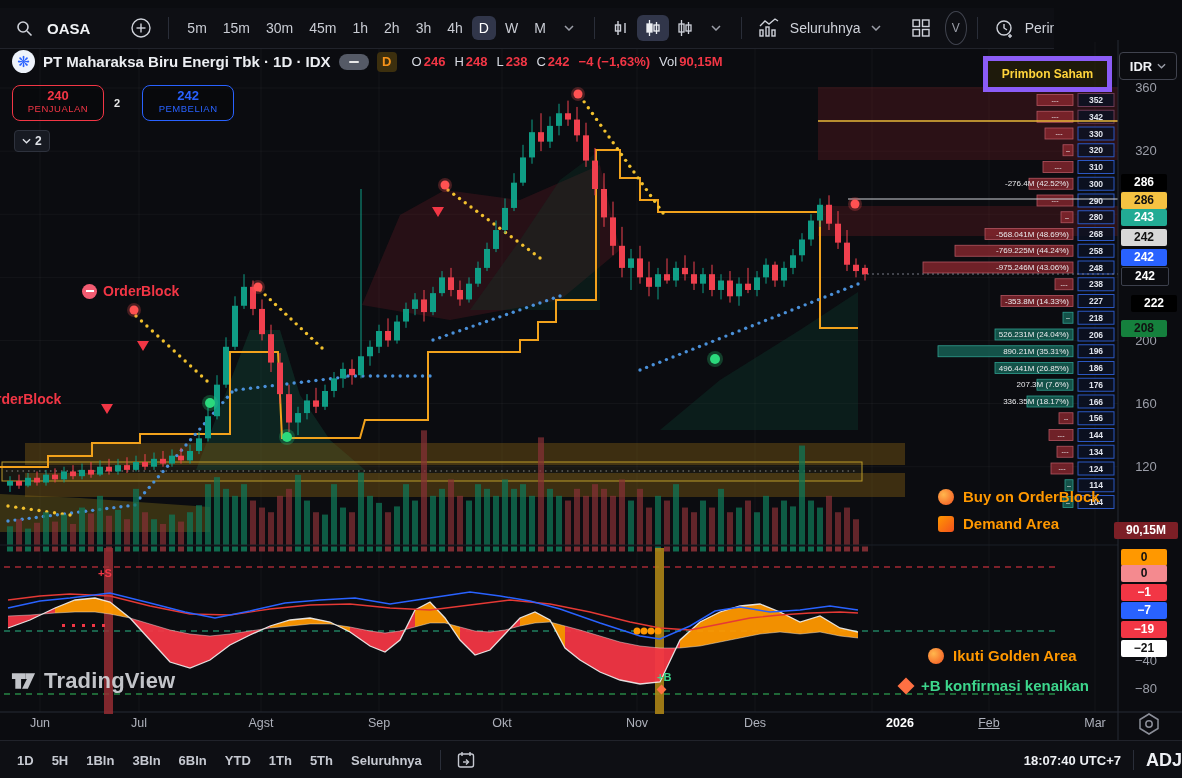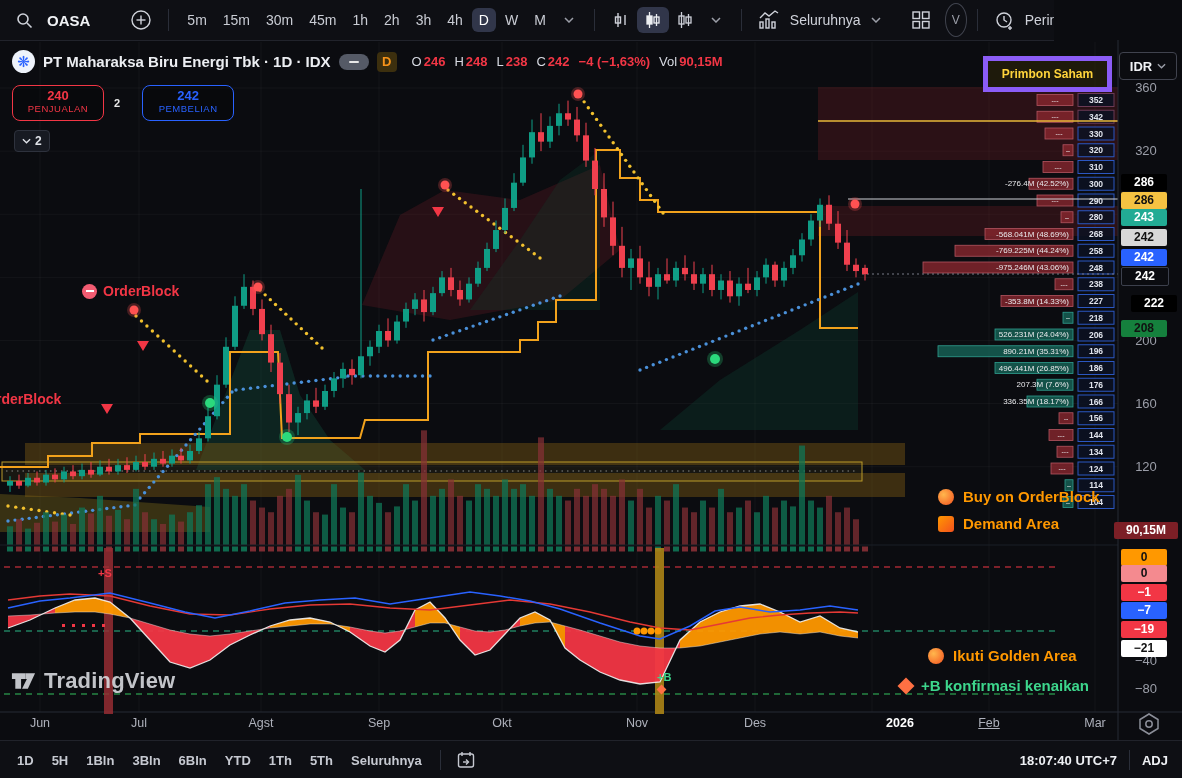--- a/index.html
+++ b/index.html
@@ -1,19 +1,19 @@
 <!DOCTYPE html>
 <html><head>
 <meta charset="utf-8">
 <style>
   html,body{margin:0;padding:0;background:#000;font-family:"Liberation Sans",sans-serif;}
   #app{position:relative;width:1182px;height:778px;background:#0b0c10;overflow:hidden;color:#d1d4dc;}
   svg text{font-family:"Liberation Sans",sans-serif;}
   
-  .topbar{position:absolute;top:0;left:0;width:1054px;height:40px;background:#0e0f14;border-bottom:1px solid #21232b;display:flex;align-items:center;z-index:30;white-space:nowrap;overflow:hidden;}
+  .topbar{position:absolute;top:8px;left:0;width:1054px;height:40px;background:#0e0f14;border-bottom:1px solid #21232b;display:flex;align-items:center;z-index:30;white-space:nowrap;overflow:hidden;}
   .tb-item{display:flex;align-items:center;color:#cfd2da;font-size:14px;cursor:default;}
   .tb-sym{font-weight:bold;font-size:15px;color:#f0f2f5;margin-left:8px;}
   .tsep{width:1px;height:22px;background:#2a2e39;margin:0 10px;flex:none;}
   .tf{padding:4px 7px;margin:0 1px;border-radius:6px;color:#c9ccd4;font-size:14px;}
   .tf.sel{background:#31364a;color:#fff;}
   .icon-btn{display:flex;align-items:center;justify-content:center;padding:3px 6px;border-radius:6px;}
   .icon-btn.sel{background:#31364a;}
   .chev{margin:0 4px;}
   
   .symbar{position:absolute;top:50px;left:12px;display:flex;align-items:center;gap:8px;z-index:20;}
@@ -55,21 +55,21 @@
   .badge{position:absolute;left:1121px;width:46px;height:17px;border-radius:2px;font-size:12px;font-weight:bold;display:flex;align-items:center;justify-content:center;z-index:15;}
   .badge.wide{left:1114px;width:64px;}
   
   .month{position:absolute;top:716px;transform:translateX(-50%);color:#aeb1bb;font-size:12.5px;z-index:14;}
   .month.bold{color:#fff;font-weight:bold;}
   
   .botbar{position:absolute;left:0;top:740px;width:1182px;height:38px;background:#0e0f14;border-top:1px solid #21232b;display:flex;align-items:center;z-index:30;}
   .range{color:#c6c9d1;font-size:13px;font-weight:bold;padding:4px 9px;border-radius:5px;}
   .bsep{width:1px;height:20px;background:#2a2e39;margin:0 9px;}
   .clock{margin-left:auto;color:#eef0f4;font-size:13px;font-weight:bold;}
-  .adj{color:#eef0f4;font-size:13px;font-weight:bold;margin-right:14px;}
+  .adj{color:#eef0f4;font-size:18px;font-weight:bold;}
 </style>
 </head>
 <body>
 
 <div id="app">
 
   <svg id="chart-svg" width="1182" height="778" style="position:absolute;top:0;left:0;z-index:1">
       <line x1="40" y1="42" x2="40" y2="712" stroke="rgba(255,255,255,0.045)" stroke-width="1"></line>
       <line x1="139" y1="42" x2="139" y2="712" stroke="rgba(255,255,255,0.045)" stroke-width="1"></line>
       <line x1="261" y1="42" x2="261" y2="712" stroke="rgba(255,255,255,0.045)" stroke-width="1"></line>

